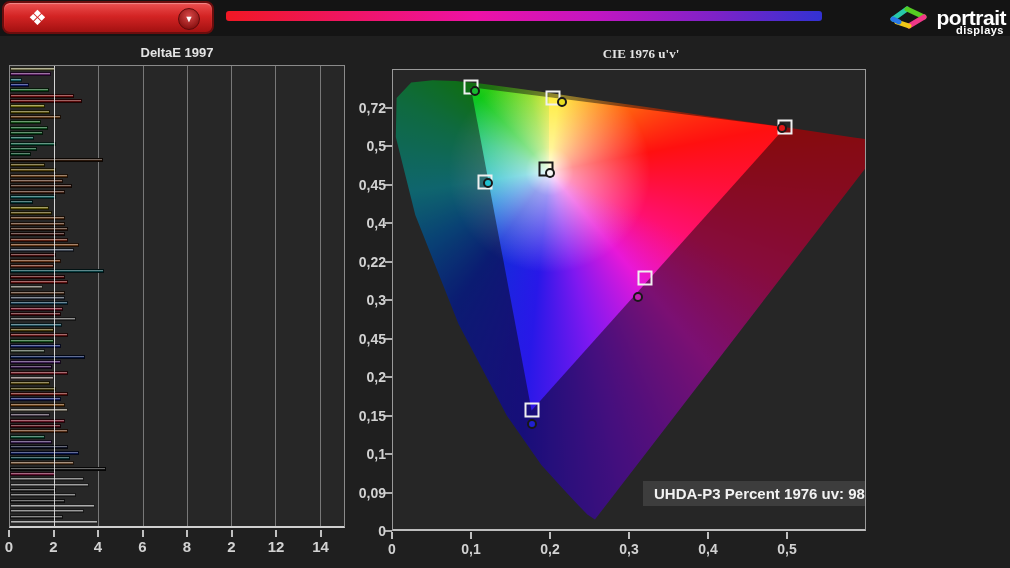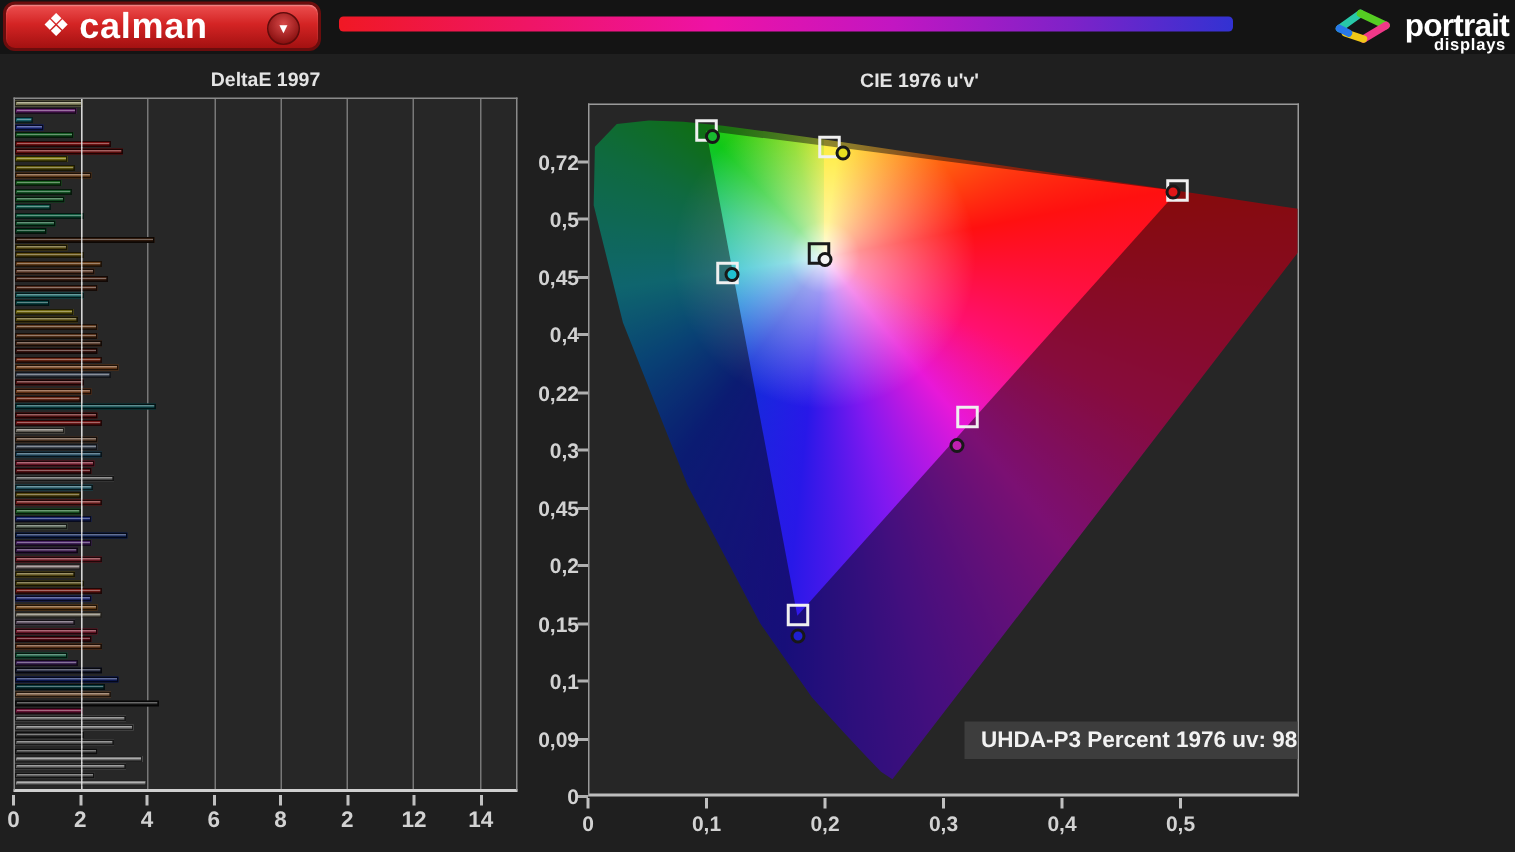--- a/index.html
+++ b/index.html
@@ -20,21 +20,21 @@
   .calman-drop span { color:#fff; font-size:9px; line-height:1; }
   .grad-strip { position:absolute; left:226px; top:11px; width:596px; height:10px; border-radius:3px; }
   .portrait { position:absolute; right:4px; top:1px; height:34px; display:flex; align-items:center; }
   .portrait-text { position:relative; color:#fff; }
   .portrait-main { font-size:21px; font-weight:bold; letter-spacing:-0.5px; line-height:30px; }
   .portrait-sub { position:absolute; right:2px; bottom:-3px; font-size:11px; font-weight:bold; letter-spacing:0.5px; }
 
   
   .chart-title { position:absolute; color:#e4e4e4; font-size:13px; font-weight:bold; text-align:center; }
   #deltae-title { left:9px; top:45px; width:336px; }
-  #cie-title { left:376px; top:46px; width:474px; }
+  #cie-title { left:404px; top:46px; width:474px;font-family:Liberation Serif, serif; }
 
   
   #deltae-plot { position:absolute; left:9px; top:65px; width:336px; height:463px;
     background:#272727; border:1px solid #8a8a8a; border-bottom:2px solid #cfcfcf; }
   .grid-v { position:absolute; top:0; bottom:0; width:1px; background:#787878; z-index:1; }
   .ref-line { position:absolute; top:0; bottom:0; width:1px; background:rgba(232,232,232,.85); z-index:4; }
   #bars { position:absolute; left:0; top:0; right:0; bottom:0; display:flex; flex-direction:column;
     justify-content:space-between; padding:1px 0; z-index:2; }
   .bar { height:4px; border:1px solid rgba(0,0,0,.85);
     box-shadow: inset 0 1px 0 rgba(255,255,255,.35), inset 0 -2px 2px rgba(0,0,0,.55); }
@@ -73,21 +73,20 @@
   #cie-axes .tick-x { top:463px; }
 </style>
 </head>
 <body>
 
 <div class="screen">
 
   <div class="topbar">
     <div class="calman-btn">
       <span class="calman-diamond">❖</span>
-      <span class="calman-text">calman</span>
       <span class="calman-drop">
         <span>▼</span>
       </span>
     </div>
     <div class="grad-strip" id="grad-strip" style="background: linear-gradient(90deg, rgb(240, 24, 36) 0%, rgb(238, 18, 166) 42%, rgb(194, 22, 194) 62%, rgb(126, 34, 200) 82%, rgb(50, 50, 210) 100%);"></div>
     <div class="portrait">
       <svg width="44" height="28" viewBox="0 0 44 28" style="margin-right:6px">
         <g fill="none" stroke-width="5" stroke-linecap="round">
           <path d="M6 15 L20 5" stroke="#28c8a8"></path>
           <path d="M20 5 L37 13" stroke="#55cc22"></path>

